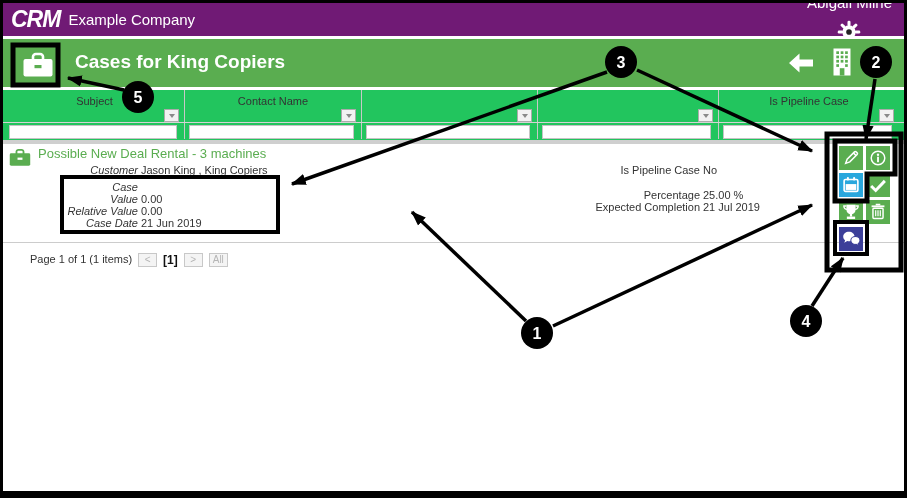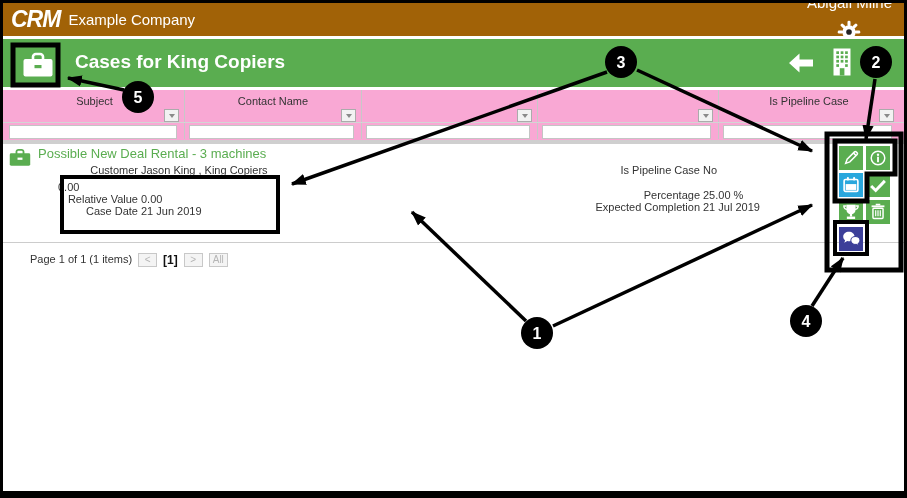--- a/index.html
+++ b/index.html
@@ -1,55 +1,55 @@
 <!DOCTYPE html>
 <html><head>
 <meta charset="utf-8">
 <style>
   html,body{margin:0;padding:0;background:#fff;}
   .screen{position:relative;width:907px;height:498px;background:#fff;overflow:hidden;
           font-family:"Liberation Sans",sans-serif;}
   .frame{position:absolute;inset:0;border:3px solid #000;border-bottom-width:7px;z-index:60;pointer-events:none;}
 
   
-  .topbar{position:absolute;left:3px;right:3px;top:3px;height:33px;background:#a16207;
+  .topbar{position:absolute;left:3px;right:3px;top:3px;height:33px;background:#701a75;
           display:flex;align-items:center;color:#fff;}
   .logo{font-size:23px;font-weight:800;letter-spacing:-1px;margin-left:8px;font-style:italic;}
   .company{font-size:15px;margin-left:8px;}
   .topbar-right{margin-left:auto;display:flex;align-items:center;gap:8px;margin-right:12px;flex-direction:column;}
   .username{font-size:15px;}
   .gear{width:26px;height:26px;}
 
   
   .greenbar{position:absolute;left:3px;right:3px;top:39px;height:48px;background:#5aad50;}
   .gb-case-icon{position:absolute;left:18px;top:11px;width:34px;height:30px;}
   .gb-title{position:absolute;left:72px;top:12px;font-size:19px;font-weight:600;color:#fff;}
   .gb-back{position:absolute;right:89px;top:12px;width:28px;height:24px;}
   .gb-company{position:absolute;right:49px;top:8px;width:26px;height:31px;}
 
   
-  .thead{position:absolute;left:3px;top:90px;width:901px;height:50px;background:#f9a8d4;}
+  .thead{position:absolute;left:3px;top:90px;width:901px;height:50px;background:#22c55e;}
   .hcell{position:absolute;top:0;height:49px;border-right:1px solid #c8c8c8;box-sizing:border-box;}
   .hcell .hlabel{display:block;text-align:center;margin-top:5px;font-size:11px;color:#333;}
   .fbtn{position:absolute;right:5px;top:19px;width:15px;height:13px;background:#f2f2f2;
         border:1px solid #ababab;box-sizing:border-box;display:flex;align-items:center;justify-content:center;}
   .fbtn .tri{width:0;height:0;border-left:3px solid transparent;border-right:3px solid transparent;border-top:4px solid #8a8a8a;}
   .hline{position:absolute;left:3px;right:3px;top:122px;height:1px;background:#d4d4d4;}
   .finput{position:absolute;top:35px;left:4px;right:7px;height:12px;border:1px solid #c4c4c4;background:#fff;padding:0 2px;font-size:10px;}
   .grayband{position:absolute;left:3px;right:3px;top:140px;height:4px;background:#cfcfcf;}
 
   
   .row-case-icon{position:absolute;left:8px;top:147px;width:24px;height:20px;}
   .row-title{position:absolute;left:38px;top:146px;font-size:13px;color:#5aad50;}
   .fieldblock{position:absolute;font-size:11px;color:#333;line-height:12px;}
   .frow{display:flex;align-items:flex-end;margin-bottom:0;}
   .flabel{text-align:right;}
   .fvalue{margin-left:3px;text-align:right;white-space:nowrap;}
   .leftblock{left:55px;top:164px;}
-  .leftblock .flabel{width:83px;}
+  .leftblock .flabel{width:83px;font-style:italic;}
   .narrow{display:inline-block;width:44px;text-align:right;}
   .link-underline{text-decoration:underline;}
   .rightblock{left:517px;top:164px;}
   .rightblock .flabel{width:183px;}
   .gap4{height:5px;}
   .gap12{height:13px;}
   .rowborder{position:absolute;left:3px;right:3px;top:242px;height:1px;background:#ccc;}
 
   
   .pager{position:absolute;left:30px;top:253px;display:flex;align-items:flex-start;gap:6px;font-size:11px;color:#333;}
@@ -178,20 +178,21 @@
   </span>
   <a class="row-title">Possible New Deal Rental - 3 machines</a>
 
   <div class="fieldblock leftblock">
     <div class="frow">
       <span class="flabel">Customer</span>
       <span class="fvalue link-underline">Jason King , King Copiers</span>
     </div>
     <div class="gap4"></div>
     <div class="frow">
+      <span class="flabel"><span class="narrow">Case Value</span></span>
       <span class="fvalue">0.00</span>
     </div>
     <div class="frow">
       <span class="flabel">Relative Value</span>
       <span class="fvalue">0.00</span>
     </div>
     <div class="frow">
       <span class="flabel">Case Date</span>
       <span class="fvalue">21 Jun 2019</span>
     </div>

